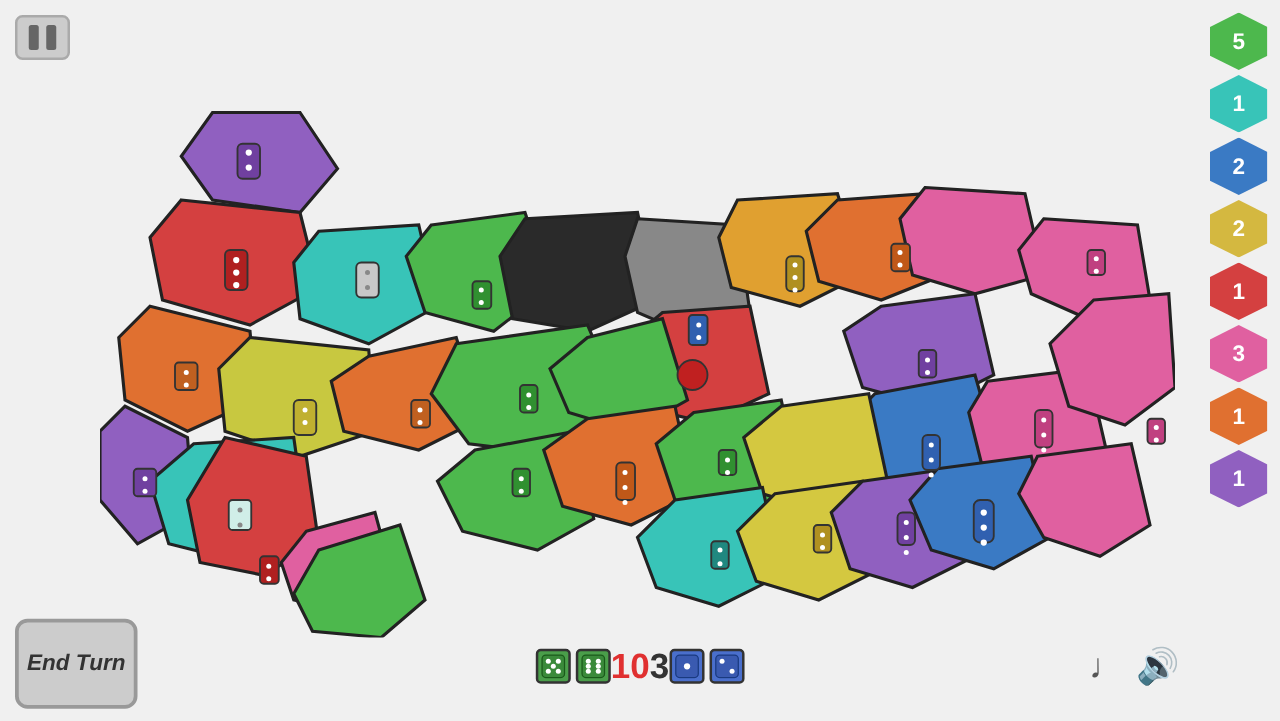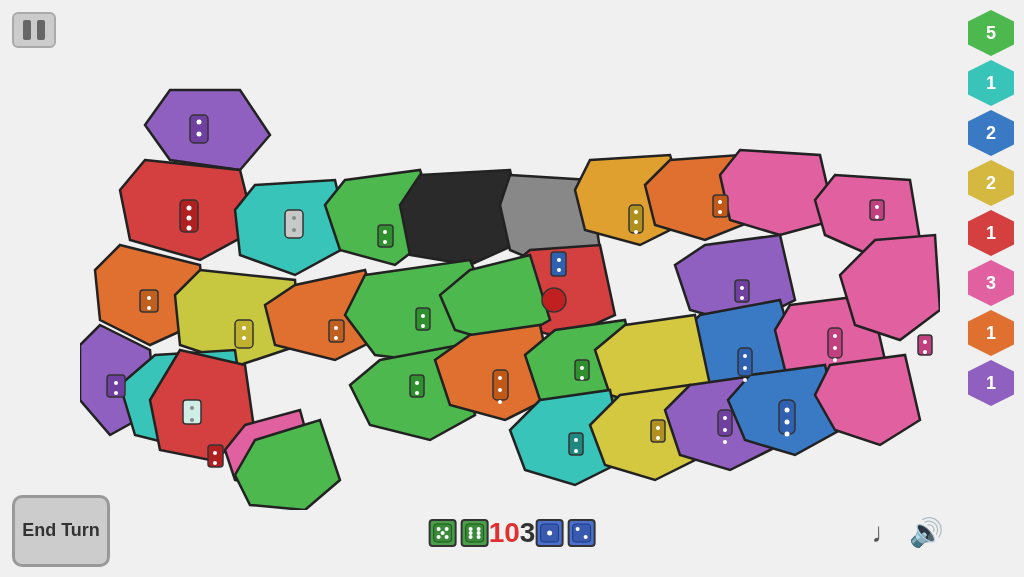--- a/index.html
+++ b/index.html
@@ -47,20 +47,21 @@
       border: 3px solid #999;
       display: flex;
       align-items: center;
       justify-content: center;
       font-size: 18px;
       font-weight: bold;
       color: #333;
       cursor: pointer;
       text-align: center;
       line-height: 1.2;
+      font-style: italic;
     }
 
     
     #status-bar {
       position: absolute;
       bottom: 28px;
       left: 50%;
       transform: translateX(-50%);
       display: flex;
       align-items: center;

